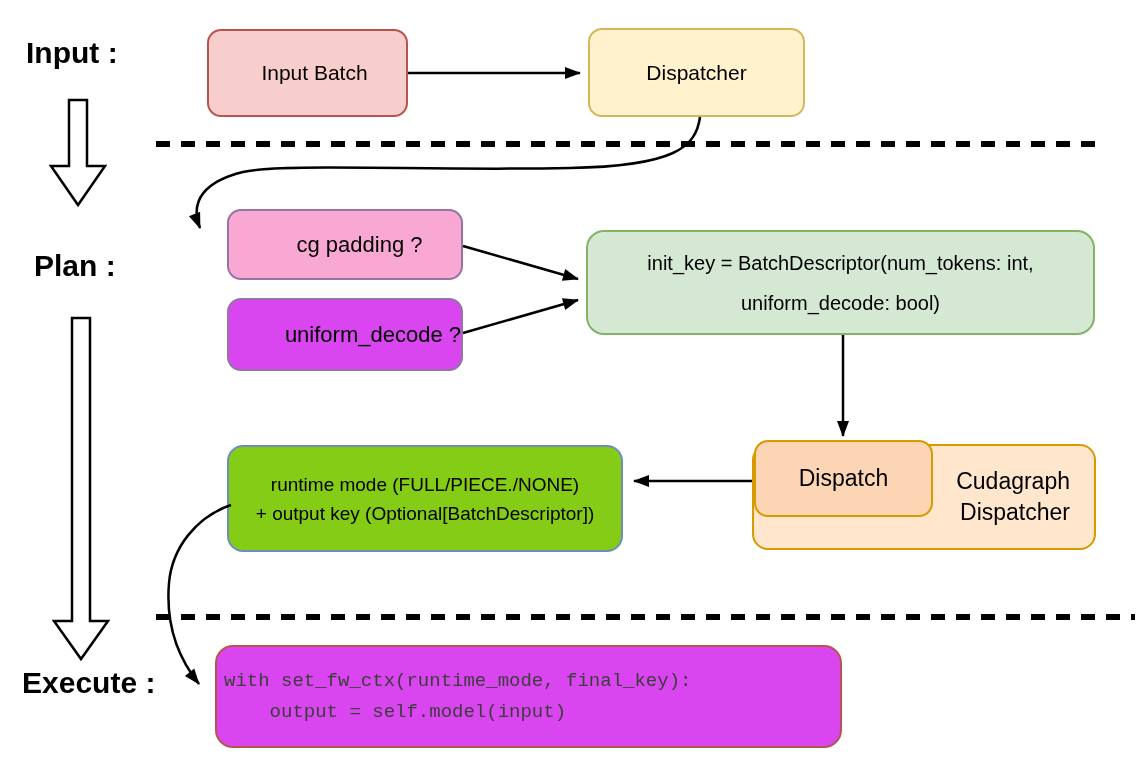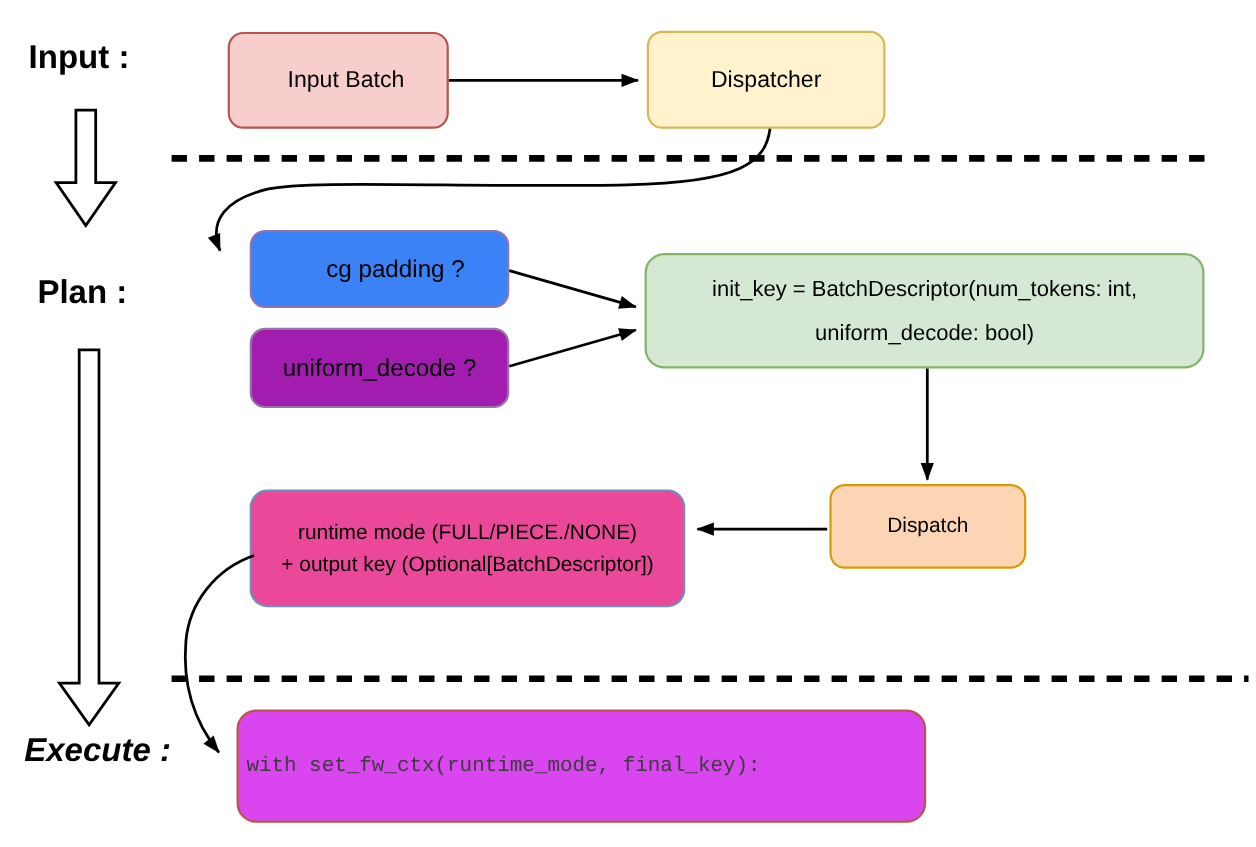--- a/index.html
+++ b/index.html
@@ -40,71 +40,76 @@
   .hollow-arrow{fill:#ffffff;stroke:#000;stroke-width:2.5;}
 
   #box-input-batch{left:207px;top:29px;width:201px;height:88px;font-size:21px;}
   #box-preprocess{left:588px;top:28px;width:217px;height:89px;font-size:21px;}
   #box-cg-padding{left:227px;top:209px;width:236px;height:71px;font-size:22px;}
   #box-uniform-decode{left:227px;top:298px;width:236px;height:73px;font-size:22px;}
   #box-init-key{left:586px;top:230px;width:509px;height:105px;font-size:20px;line-height:30px;border-radius:18px;}
   #box-cudagraph{left:752px;top:444px;width:344px;height:106px;border-radius:16px;z-index:2;
                  align-items:flex-end;justify-content:center;padding-right:24px;
                  font-size:23px;line-height:31px;}
-  #box-dispatch{left:754px;top:440px;width:179px;height:77px;font-size:19px;z-index:3;}
+  #box-dispatch{left:754px;top:440px;width:179px;height:77px;font-size:23px;z-index:3;}
   #box-runtime{left:227px;top:445px;width:396px;height:107px;font-size:19px;line-height:29px;border-radius:16px;}
   #box-code{left:215px;top:645px;width:627px;height:103px;border-radius:18px;
             font-family:"Liberation Mono", monospace;font-size:19px;line-height:31px;
             align-items:flex-start;padding-left:7px;text-align:left;}
   #label-input{left:26px;top:36px;}
   #label-plan{left:34px;top:249px;}
-  #label-execute{left:22px;top:666px;font-style:italic;}
+  #label-execute{left:22px;top:666px;}
 </style>
 </head>
 <body>
 
 <div id="canvas">
 
   <div class="stage-label" id="label-input">Input :</div>
   <div class="stage-label" id="label-plan">Plan :</div>
   <div class="stage-label" id="label-execute">Execute :</div>
 
   <div class="node" id="box-input-batch" style="background-color: rgb(248, 206, 204); border-color: rgb(184, 84, 80); padding-left: 14px;">
     <div class="line">Input Batch</div>
   </div>
 
   <div class="node" id="box-preprocess" style="background-color: rgb(255, 242, 204); border-color: rgb(214, 182, 86);">
     <div class="line">Dispatcher</div>
   </div>
 
-  <div class="node" id="box-cg-padding" style="background-color: #3b82f6; border-color: rgb(150, 115, 166); padding-left: 29px;">
+  <div class="node" id="box-cg-padding" style="background-color: #f9a8d4; border-color: rgb(150, 115, 166); padding-left: 29px;">
     <div class="line">cg padding ?</div>
   </div>
 
-  <div class="node" id="box-uniform-decode" style="background-color: #a21caf; border-color: rgb(150, 115, 166);">
+  <div class="node" id="box-uniform-decode" style="background-color: #d946ef; border-color: rgb(150, 115, 166); align-items: flex-end;">
     <div class="line">uniform_decode ?</div>
   </div>
 
   <div class="node" id="box-init-key" style="background-color: rgb(213, 232, 212); border-color: rgb(130, 179, 102); gap: 10px;">
     <div class="line">init_key = BatchDescriptor(num_tokens: int,</div>
     <div class="line">uniform_decode: bool)</div>
   </div>
 
+  <div class="node" id="box-cudagraph" style="background-color: rgb(255, 230, 204); border-color: rgb(215, 155, 0);">
+    <div class="line">Cudagraph</div>
+    <div class="line">Dispatcher</div>
+  </div>
 
   <div class="node" id="box-dispatch" style="background-color: rgb(252, 213, 181); border-color: rgb(215, 155, 0);">
     <div class="line">Dispatch</div>
   </div>
 
-  <div class="node" id="box-runtime" style="background-color: #ec4899; border-color: rgb(108, 142, 191);">
+  <div class="node" id="box-runtime" style="background-color: #84cc16; border-color: rgb(108, 142, 191);">
     <div class="line">runtime mode (FULL/PIECE./NONE)</div>
     <div class="line">+ output key (Optional[BatchDescriptor])</div>
   </div>
 
   <div class="node" id="box-code" style="background-color: #d946ef; border-color: rgb(184, 84, 80); color: rgb(61, 61, 61);">
     <div class="line">with set_fw_ctx(runtime_mode, final_key):</div>
+    <div class="line">    output = self.model(input)</div>
   </div>
 
   <svg id="connectors" viewBox="0 0 1142 770" xmlns="http://www.w3.org/2000/svg">
     <defs>
       <marker id="ah" markerUnits="userSpaceOnUse" markerWidth="18" markerHeight="14" refX="16" refY="7" orient="auto">
         <path d="M1,1 L17,7 L1,13 Z" fill="#000"></path>
       </marker>
     </defs>
 
     <line class="dashed" x1="156" y1="144" x2="1097" y2="144"></line>

